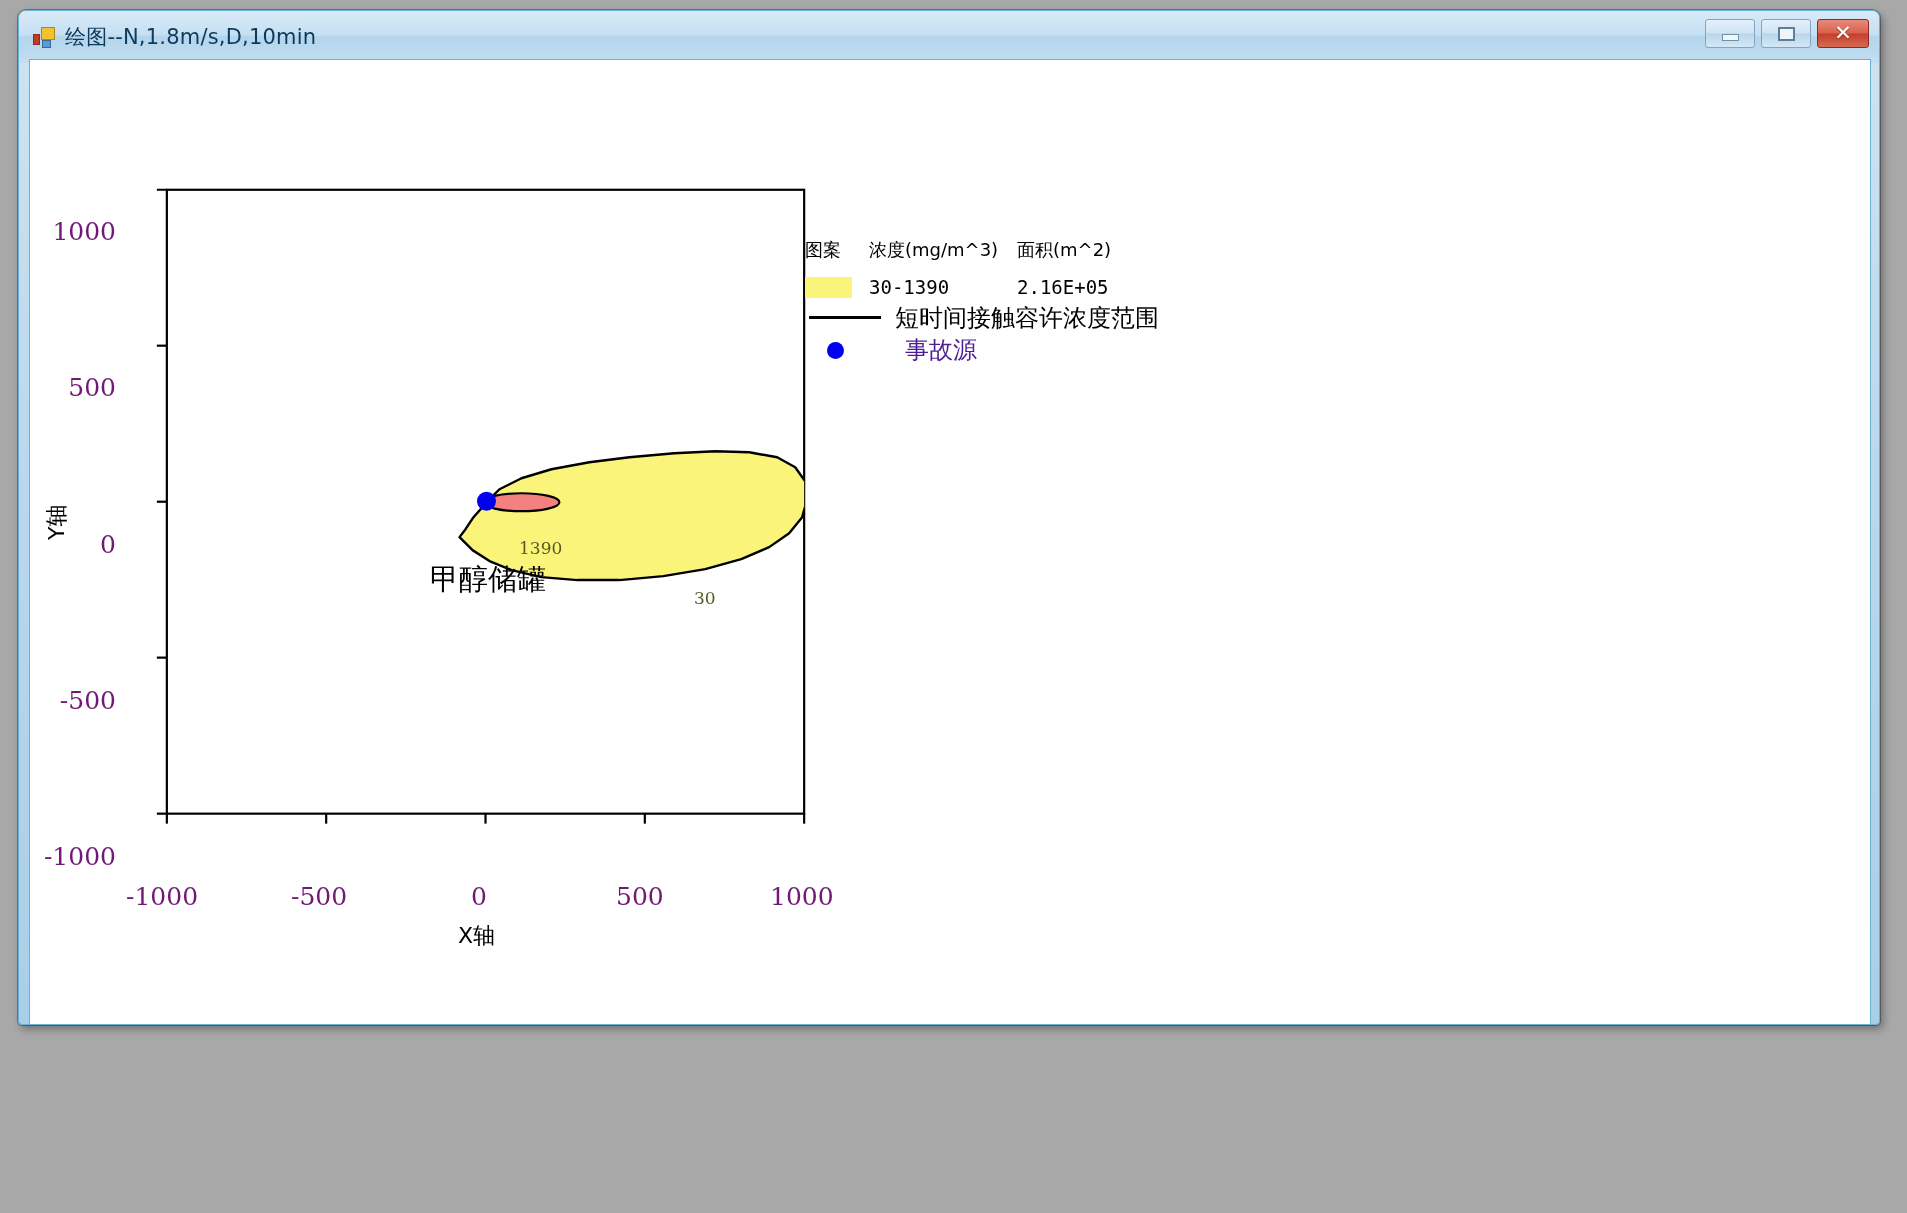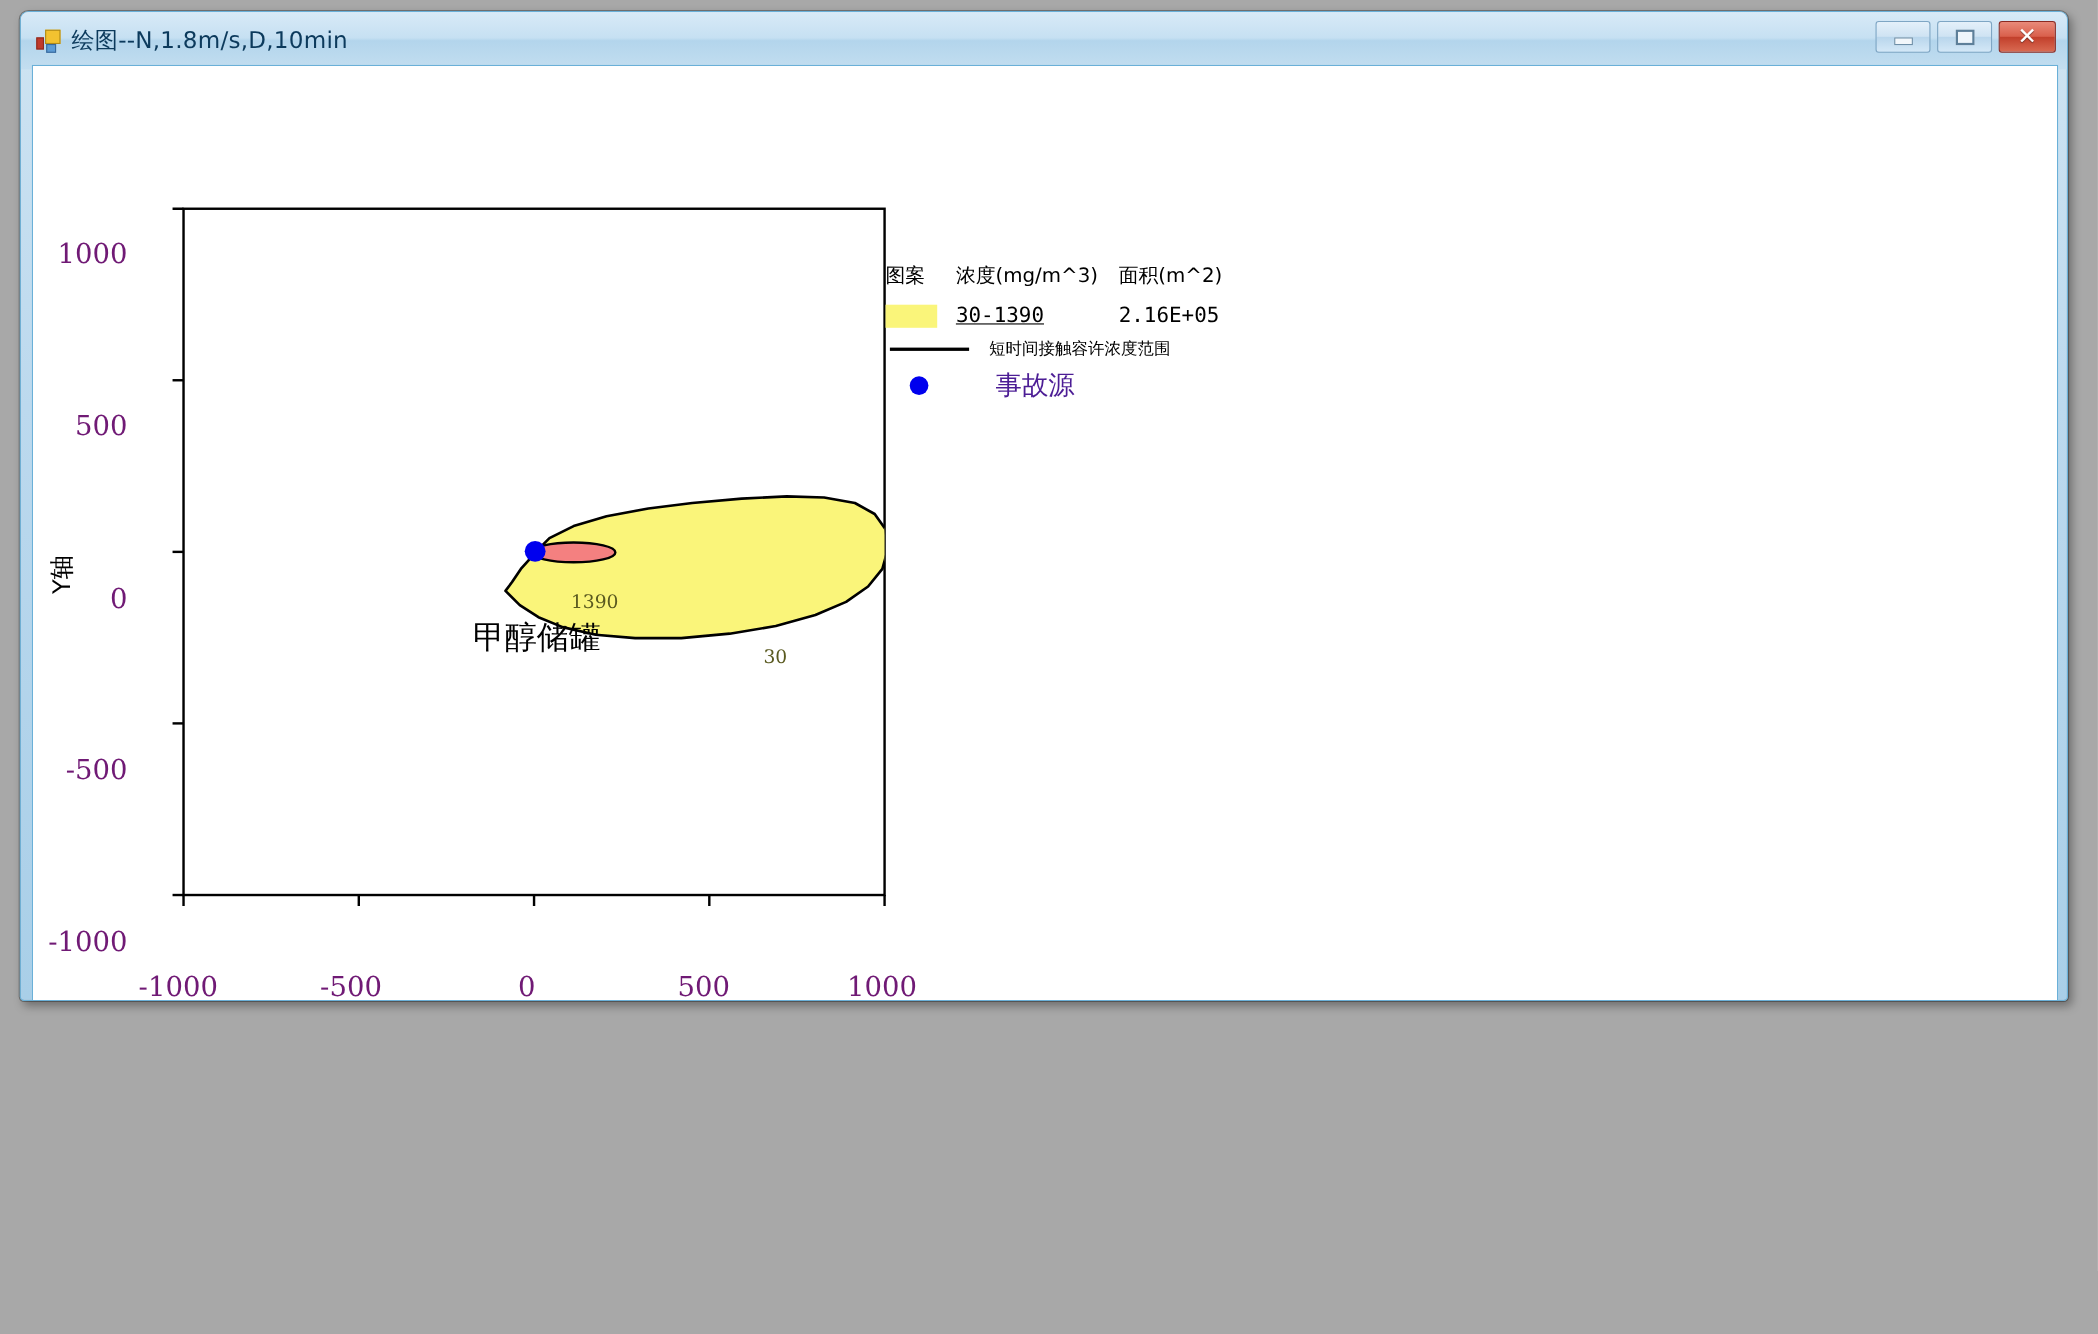--- a/index.html
+++ b/index.html
@@ -11,21 +11,21 @@
     overflow: hidden;
     font-family: "Liberation Sans", sans-serif;
   }
 
   
   #app-window {
     position: absolute;
     left: 18px;
     top: 10px;
     width: 1862px;
-    height: 900px;
+    height: 1015px;
     background: linear-gradient(to bottom, #cfe4f2 0%, #bcd9ee 40%, #a9cfe8 100%);
     border: 1px solid #6ab0d8;
     border-radius: 8px 8px 4px 4px;
     box-shadow: 0 0 0 1px rgba(20,20,20,0.35), 3px 4px 9px rgba(0,0,0,0.35);
     box-sizing: border-box;
     overflow: hidden;
   }
 
   #titlebar {
     position: absolute;
@@ -160,38 +160,38 @@
     font-family: "DejaVu Sans Mono", monospace;
     font-size: 19px;
     color: #000;
     white-space: nowrap;
   }
   .swatch-cell { width: 64px; display: flex; align-items: center; }
   .swatch {
     width: 47px; height: 21px;
     display: block;
   }
-  .legend-conc { width: 148px; font-family: "DejaVu Sans Mono", monospace; text-decoration: underline; }
+  .legend-conc { width: 148px; font-family: "DejaVu Sans Mono", monospace; }
   .legend-area { font-family: "DejaVu Sans Mono", monospace; }
 
   .legend-line-row {
     display: flex;
     align-items: center;
     height: 31px;
     white-space: nowrap;
   }
   .line-cell { width: 80px; display: flex; align-items: center; justify-content: flex-start; }
   .legend-line {
     width: 72px; height: 0;
     border-top: 3px solid #000;
     margin-left: 4px;
   }
   .legend-line-label {
     font-family: "DejaVu Sans", sans-serif;
-    font-size: 15px;
+    font-size: 24px;
     color: #000;
     margin-left: 14px;
   }
 
   .legend-point-row {
     display: flex;
     align-items: center;
     height: 34px;
     white-space: nowrap;
   }

